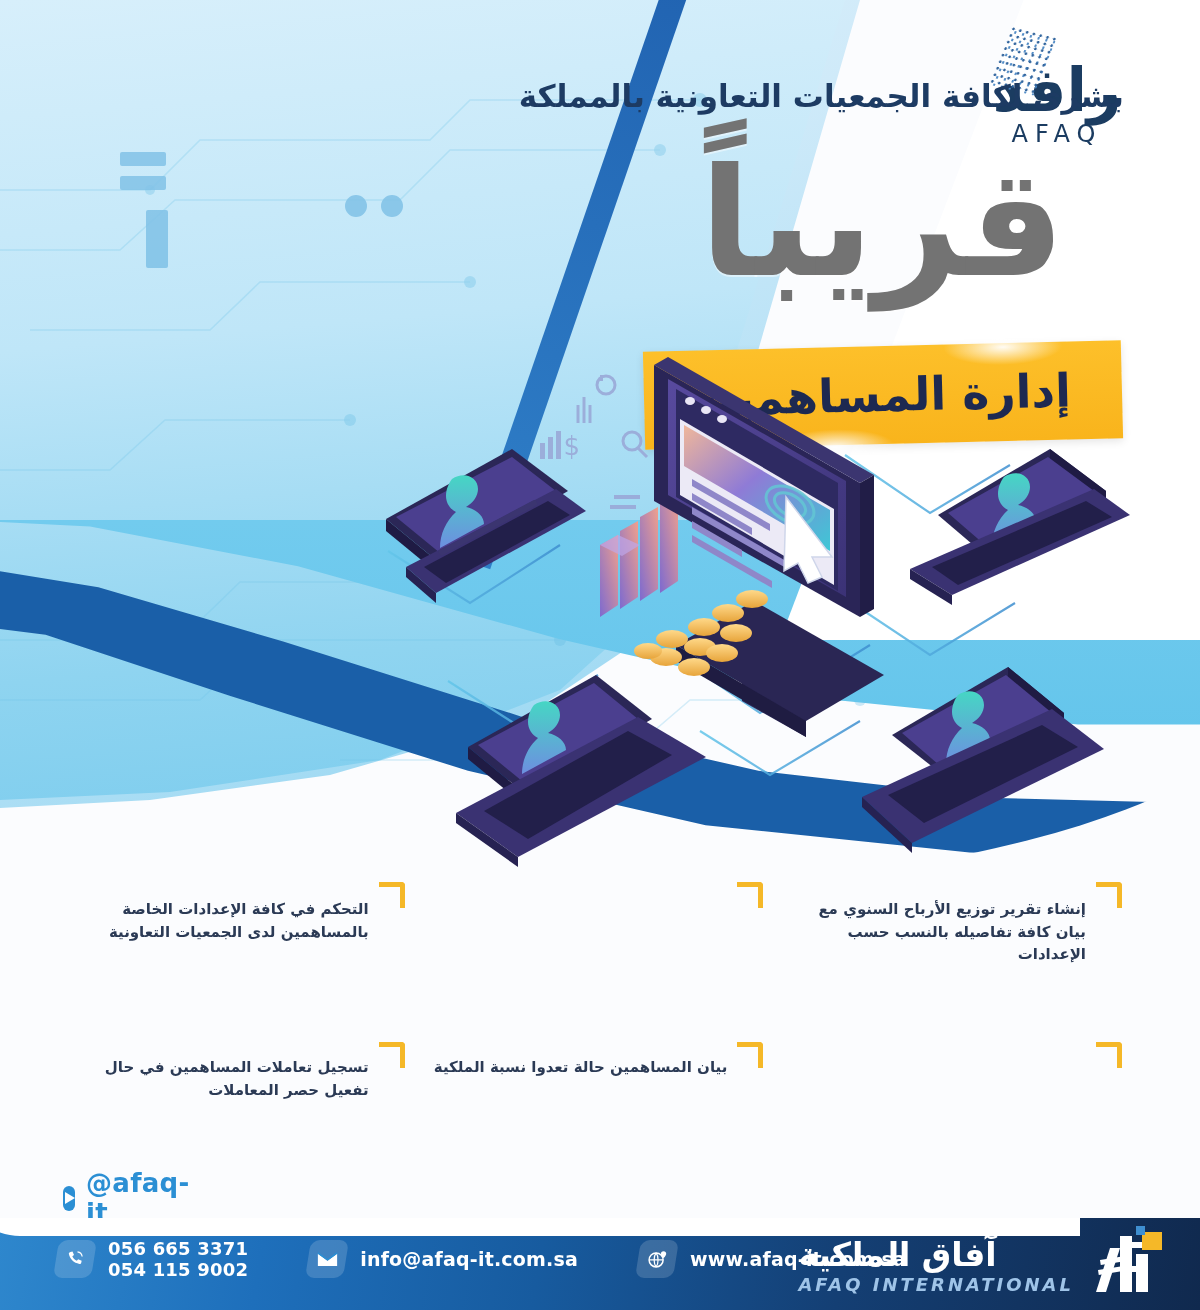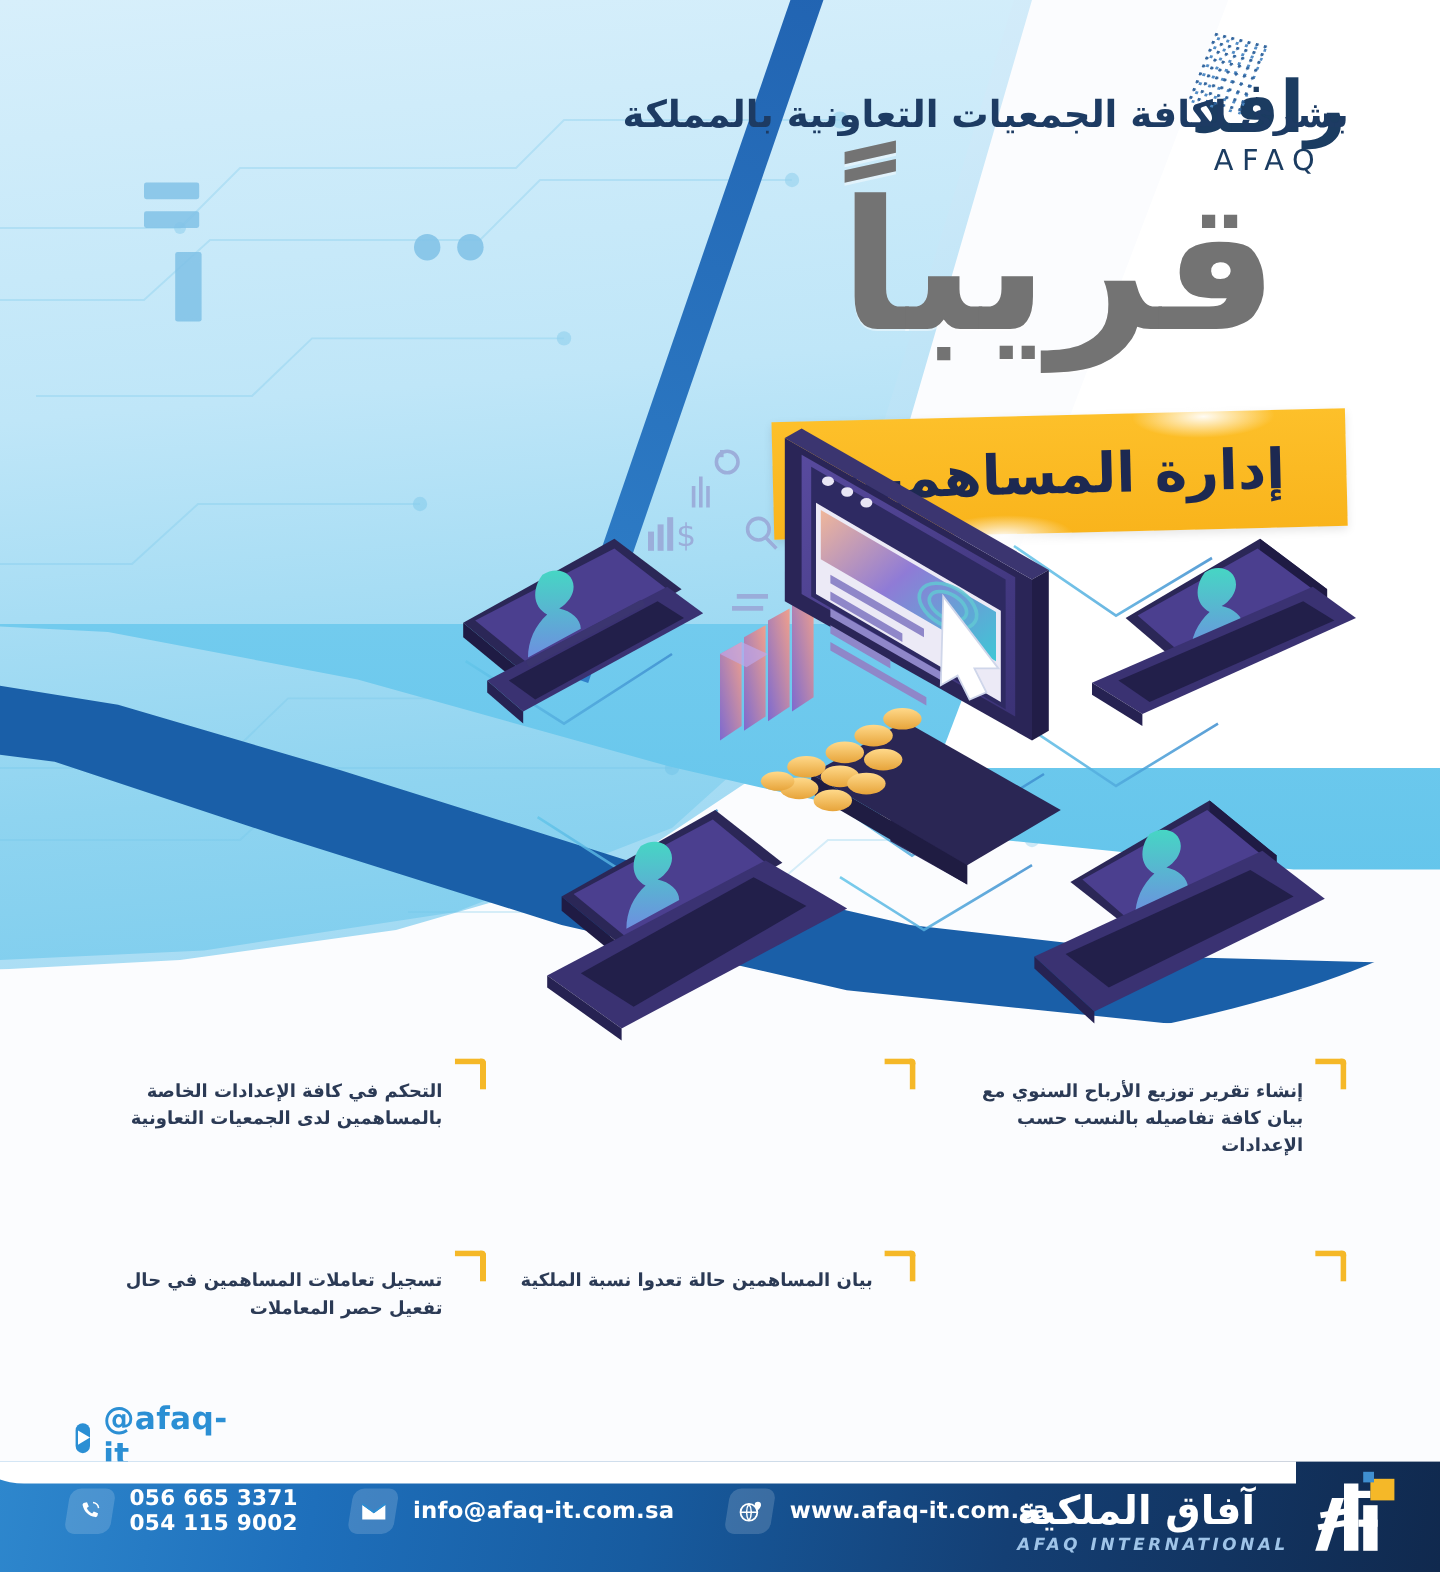--- a/index.html
+++ b/index.html
@@ -153,21 +153,21 @@
     position:absolute; left:0; bottom:0; width:1200px; height:92px;
     background:linear-gradient(100deg,#2e87cd 0%,#1e6fbb 22%,#175b9f 45%,#143f74 70%,#10294e 100%);
     overflow:hidden;
   }
   .footer-notch {
     position:absolute; right:120px; top:-46px; width:1120px; height:64px;
     background:#ffffff; border-radius:0 0 0 60px;
   }
   .contacts {
     position:absolute; left:56px; top:20px;
-    display:flex; flex-direction:row; align-items:center; gap:44px;
+    display:flex; flex-direction:row; align-items:center; gap:60px;
     direction:ltr;
   }
   .contact { display:flex; align-items:center; gap:14px; }
   .c-icon {
     width:38px; height:38px; border-radius:9px;
     background:rgba(255,255,255,.16);
     display:flex; align-items:center; justify-content:center;
     transform:skewX(-9deg);
   }
   .c-icon svg { transform:skewX(9deg); }
@@ -175,21 +175,21 @@
   .c-text.two { font-size:18px; }
 
   .afaq {
     position:absolute; right:28px; top:8px;
     display:flex; flex-direction:row; align-items:flex-end; gap:12px;
     direction:ltr;
   }
   .afaq-mark { position:relative; width:86px; height:74px; }
   .afaq-words { display:flex; flex-direction:column; align-items:flex-start; padding-bottom:6px; }
   .afaq-ar { color:#fff; font-size:33px; font-weight:700; line-height:1; direction:rtl; letter-spacing:1px; }
-  .afaq-en { color:#9fc4e8; font-size:14px; font-weight:600; letter-spacing:3px; line-height:1; margin-top:5px; font-style:italic; }
+  .afaq-en { color:#9fc4e8; font-size:18px; font-weight:600; letter-spacing:3px; line-height:1; margin-top:5px; font-style:italic; }
 </style>
 </head>
 <body>
 
 <div class="poster">
 
   <div class="bg-light"></div>
   <div class="bg-light2"></div>
 
   <svg class="circuit" width="1200" height="900">

